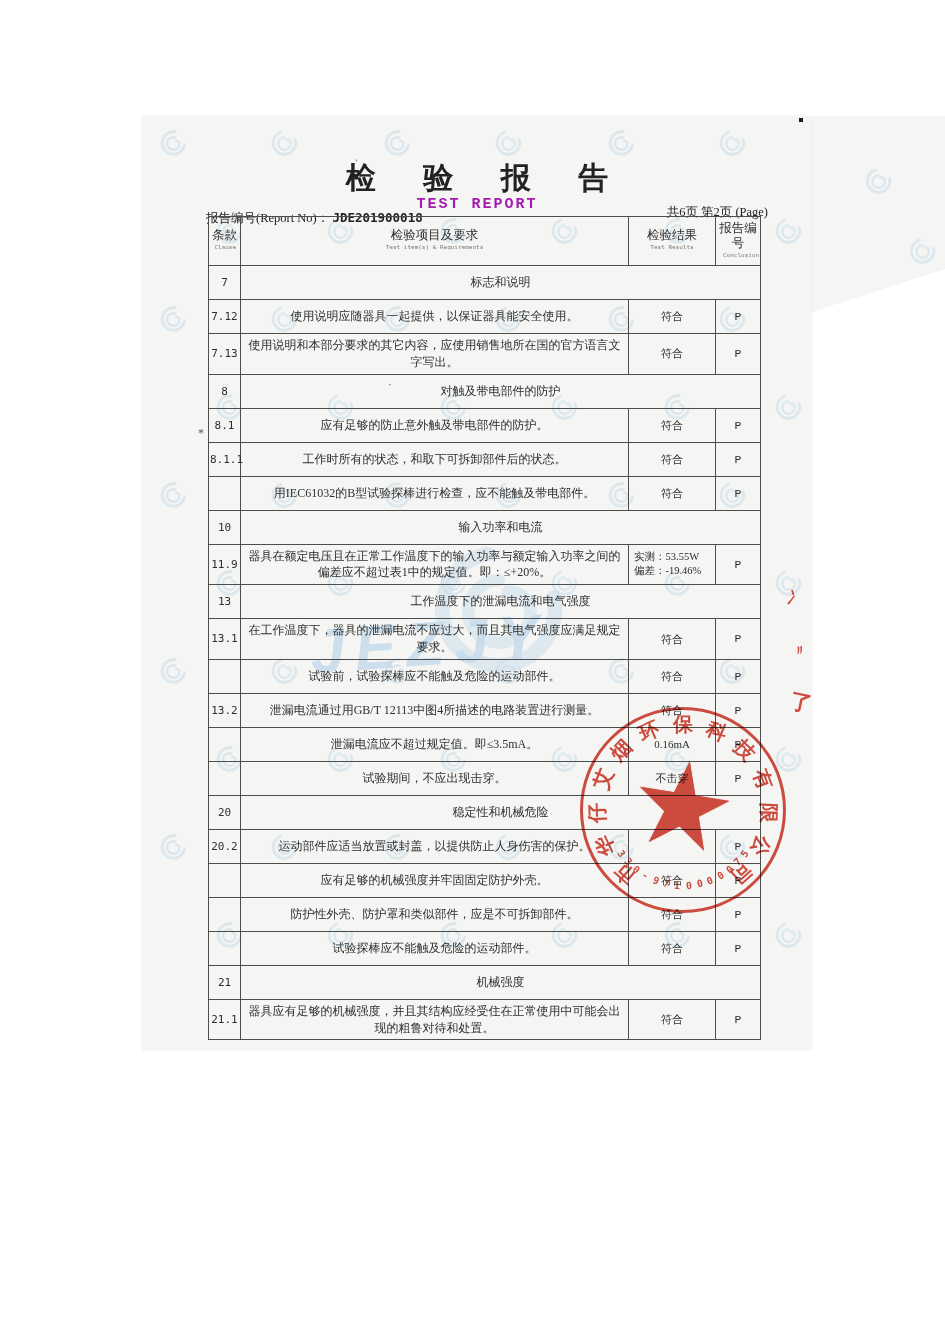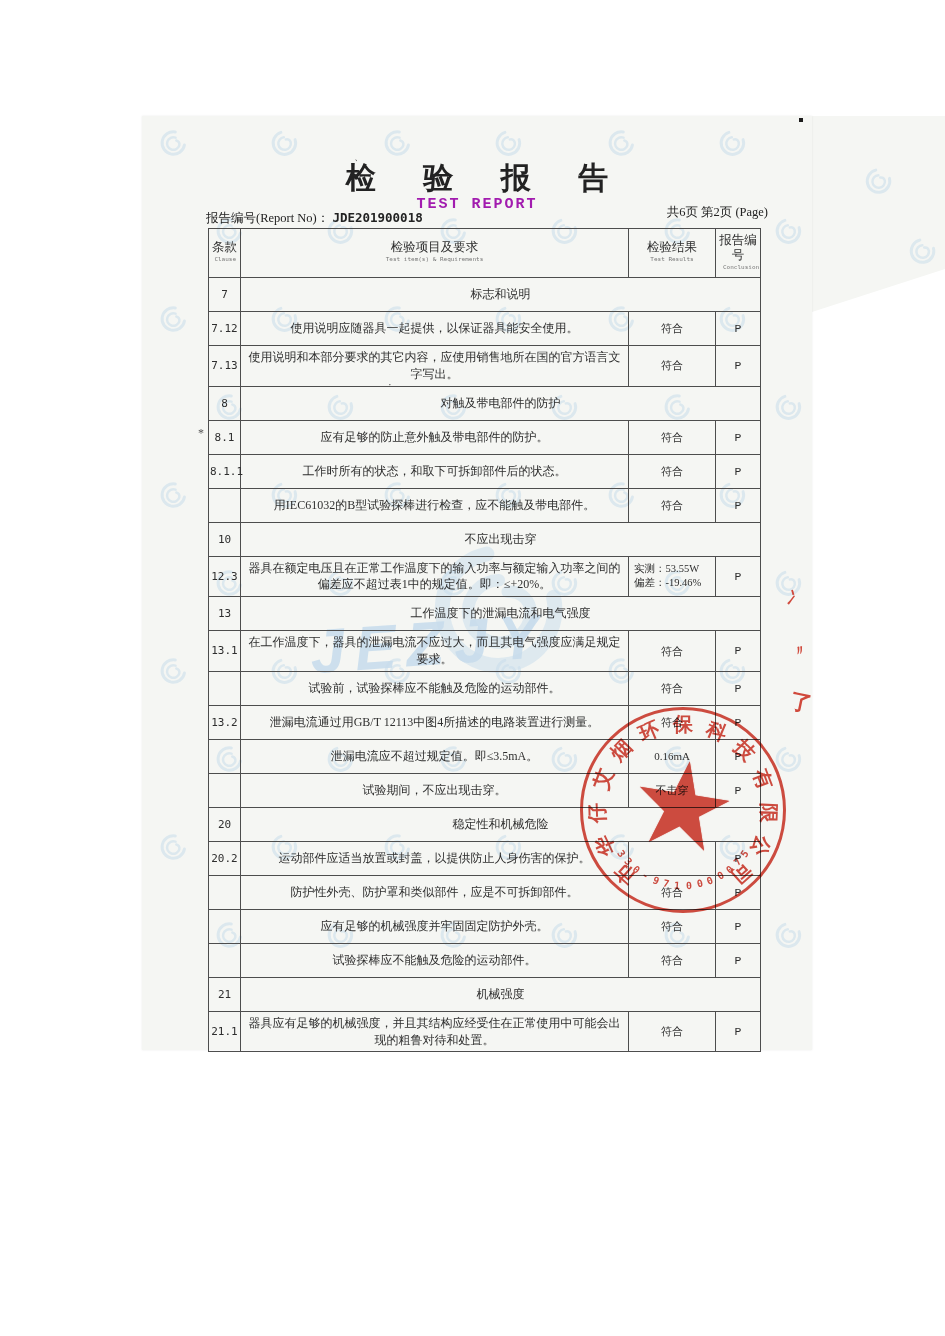--- a/index.html
+++ b/index.html
@@ -13,21 +13,21 @@
   .wm{position:absolute;opacity:.42;}
   .content{position:absolute;inset:0;z-index:2;}
   .title-cn{position:absolute;left:0;top:42px;width:100%;text-align:center;
             font-size:30px;font-weight:bold;letter-spacing:20px;text-indent:20px;color:#222;margin:0;}
   .title-en{position:absolute;left:0;top:80px;width:100%;text-align:center;
             font-family:"Liberation Mono","DejaVu Sans Mono",monospace;
             font-size:15px;font-weight:bold;letter-spacing:2px;color:#a21caf;}
   .report-line{position:absolute;left:64px;top:94px;font-size:12.5px;color:#222;}
   .report-line .no{font-family:"DejaVu Sans Mono",monospace;font-weight:bold;font-size:12.5px;}
   .page-info{position:absolute;right:44px;top:88px;font-size:12.5px;color:#222;}
-  table.report{position:absolute;left:66px;top:112px;width:552px;border-collapse:collapse;
+  table.report{position:absolute;left:66px;top:100px;width:552px;border-collapse:collapse;
                table-layout:fixed;background:transparent;border-radius:8px;}
   table.report col.c1{width:32px;} table.report col.c2{width:388px;}
   table.report col.c3{width:87px;} table.report col.c4{width:45px;}
   table.report td,table.report th{border:1px solid #4d4d4d;vertical-align:middle;
       font-weight:normal;color:#2e2e2e;background:transparent;}
   table.report{border:1.5px solid #3c3c3c;}
   th.hd{height:44px;font-size:12.5px;text-align:center;line-height:1.2;padding:2px;}
   .sub-en{display:block;font-size:8px;color:#777;letter-spacing:0;
           font-family:"DejaVu Sans Mono",monospace;transform:scale(.75);transform-origin:center top;
           white-space:nowrap;margin-top:1px;}
@@ -393,24 +393,24 @@
               <td class="concl">P</td>
             </tr>
             <tr>
               <td class="clause"></td>
               <td class="item">用IEC61032的B型试验探棒进行检查，应不能触及带电部件。</td>
               <td class="result">符合</td>
               <td class="concl">P</td>
             </tr>
             <tr>
               <td class="clause">10</td>
-              <td class="item" colspan="3">不应出现击穿</td>
-            </tr>
-            <tr>
-              <td class="clause">12.3</td>
+              <td class="item" colspan="3">输入功率和电流</td>
+            </tr>
+            <tr>
+              <td class="clause">11.9</td>
               <td class="item">器具在额定电压且在正常工作温度下的输入功率与额定输入功率之间的偏差应不超过表1中的规定值。即：≤+20%。</td>
               <td class="result meas">实测：53.55W
 偏差：-19.46%</td>
               <td class="concl">P</td>
             </tr>
             <tr>
               <td class="clause">13</td>
               <td class="item" colspan="3">工作温度下的泄漏电流和电气强度</td>
             </tr>
             <tr>
@@ -448,27 +448,27 @@
               <td class="item" colspan="3">稳定性和机械危险</td>
             </tr>
             <tr>
               <td class="clause">20.2</td>
               <td class="item">运动部件应适当放置或封盖，以提供防止人身伤害的保护。</td>
               <td class="result"></td>
               <td class="concl">P</td>
             </tr>
             <tr>
               <td class="clause"></td>
+              <td class="item">应有足够的机械强度并牢固固定防护外壳。</td>
+              <td class="result">符合</td>
+              <td class="concl">P</td>
+            </tr>
+            <tr>
+              <td class="clause"></td>
               <td class="item">防护性外壳、防护罩和类似部件，应是不可拆卸部件。</td>
-              <td class="result">符合</td>
-              <td class="concl">P</td>
-            </tr>
-            <tr>
-              <td class="clause"></td>
-              <td class="item">应有足够的机械强度并牢固固定防护外壳。</td>
               <td class="result">符合</td>
               <td class="concl">P</td>
             </tr>
             <tr>
               <td class="clause"></td>
               <td class="item">试验探棒应不能触及危险的运动部件。</td>
               <td class="result">符合</td>
               <td class="concl">P</td>
             </tr>
             <tr>

